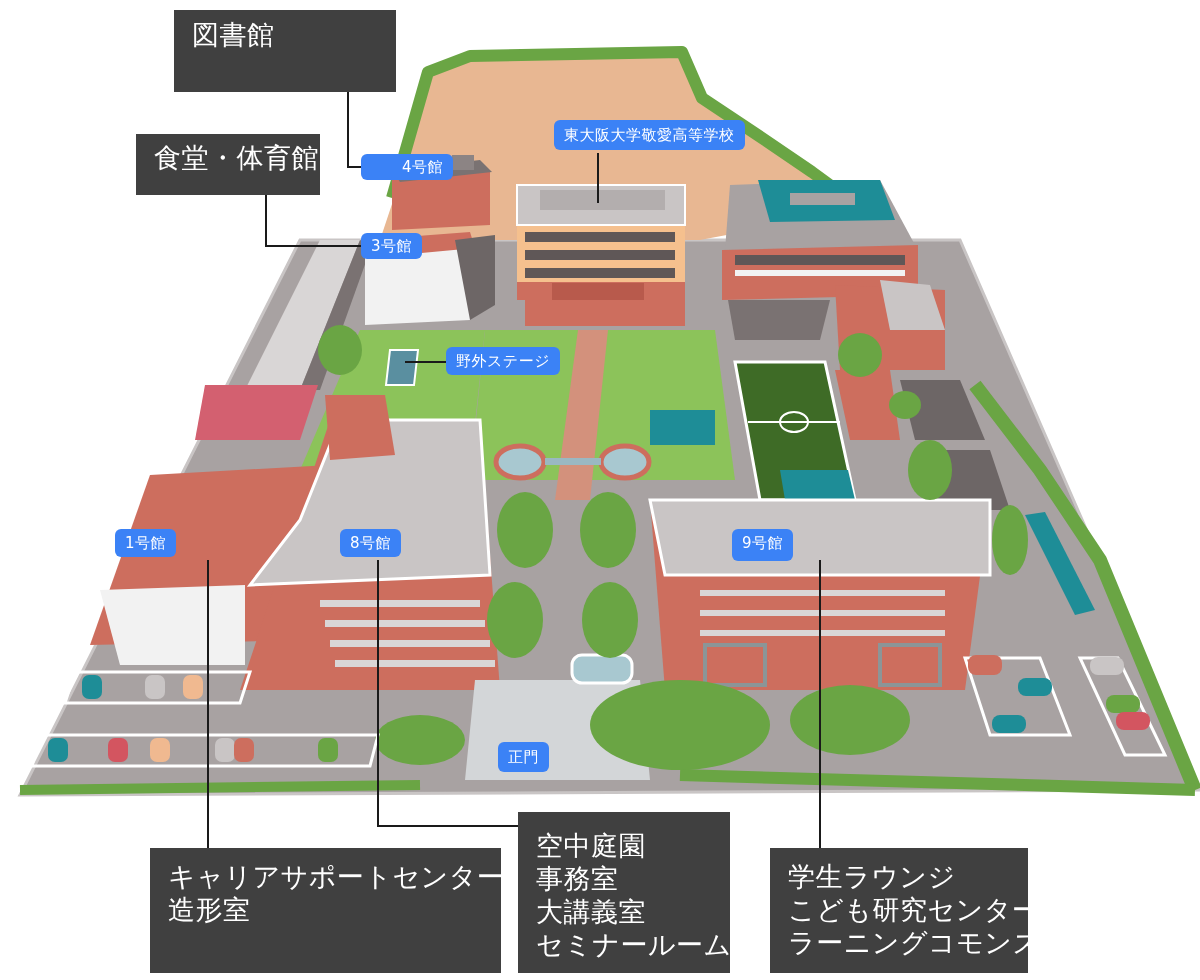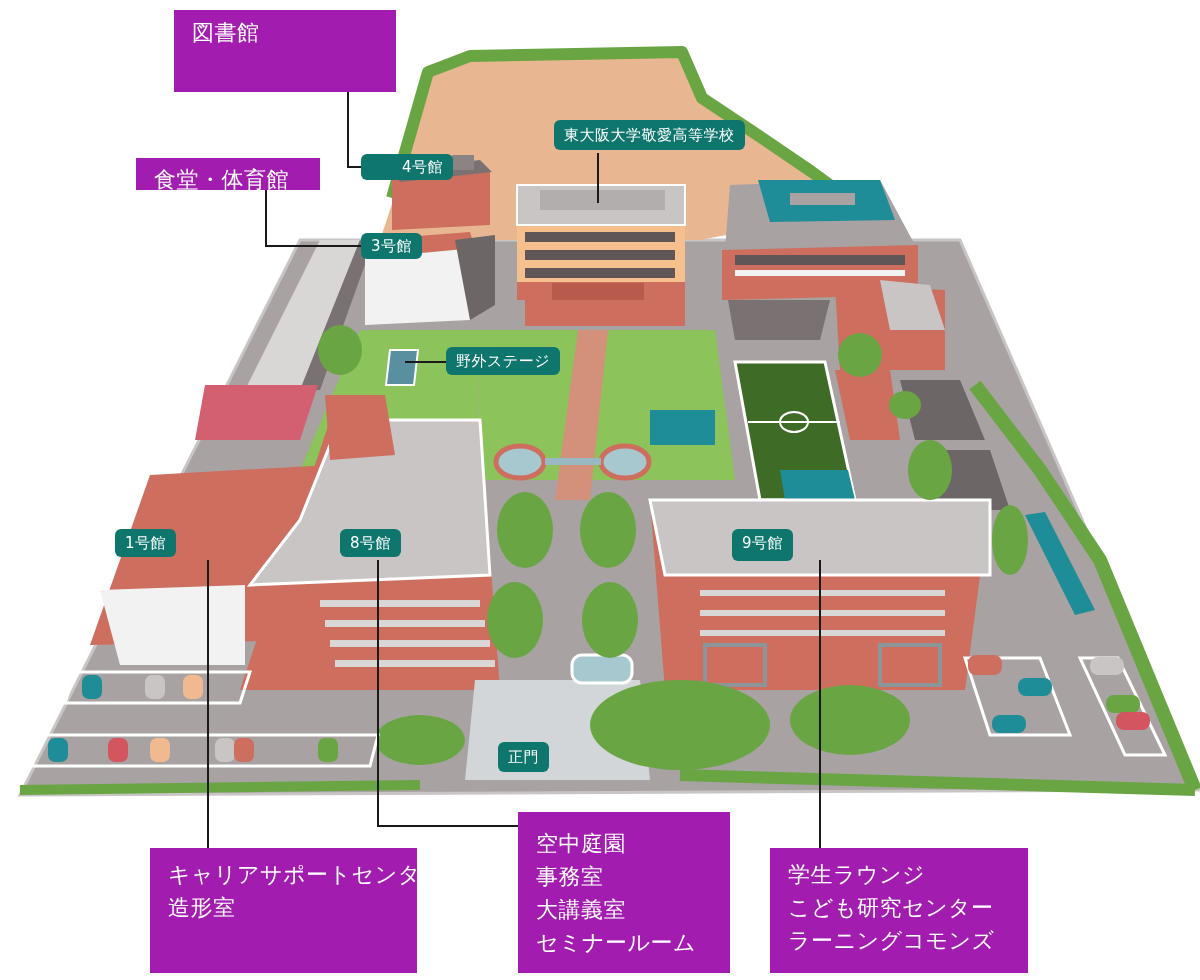--- a/index.html
+++ b/index.html
@@ -1,23 +1,23 @@
 <!DOCTYPE html>
 <html><head>
 <meta charset="utf-8">
 <style>
   html, body { margin: 0; padding: 0; background: #ffffff; }
   body { width: 1200px; height: 980px; position: relative; overflow: hidden;
          font-family: "DejaVu Sans", "Liberation Sans", sans-serif; }
   #map { position: absolute; left: 0; top: 0; width: 1200px; height: 980px; }
-  .callout { position: absolute; background: #a21caf; color: #ffffff;
-             font-size: 22px; line-height: 33px; padding: 8px 16px 8px 18px;
-             box-sizing: border-box; letter-spacing: 0.5px; font-family: Liberation Mono, monospace; }
+  .callout { position: absolute; background: #404040; color: #ffffff;
+             font-size: 27px; line-height: 33px; padding: 8px 16px 8px 18px;
+             box-sizing: border-box; letter-spacing: 0.5px; }
   .callout .line { display: block; white-space: nowrap; }
-  .tag { position: absolute; background: #0f766e; color: #ffffff; border-radius: 6px;
+  .tag { position: absolute; background: #3b82f6; color: #ffffff; border-radius: 6px;
          font-size: 15px; line-height: 26px; height: 26px; padding: 0 10px;
          white-space: nowrap; letter-spacing: 0.5px; cursor: pointer; }
   .leader { position: absolute; background: #1a1a1a; }
 </style>
 </head>
 <body>
 
 <svg id="map" viewBox="0 0 1200 980" xmlns="http://www.w3.org/2000/svg">
 
   <polygon points="300,240 960,240 1200,790 20,795" fill="#a8a2a2" stroke="#c9c5c5" stroke-width="3"></polygon>
@@ -169,25 +169,25 @@
 <div class="leader" style="left:405px;top:361px;width:42px;height:2px;"></div>
 <div class="leader" style="left:207px;top:560px;width:2px;height:288px;"></div>
 <div class="leader" style="left:377px;top:560px;width:2px;height:266px;"></div>
 <div class="leader" style="left:377px;top:825px;width:141px;height:2px;"></div>
 <div class="leader" style="left:819px;top:560px;width:2px;height:288px;"></div>
 
 <div class="callout" style="left:174px;top:10px;width:222px;height:82px;">
   <span class="line">図書館</span>
 </div>
 
-<div class="callout" style="left:136px;top:134px;width:184px;height:32px;line-height:32px;margin-top:24px;">
+<div class="callout" style="left:136px;top:134px;width:184px;height:61px;line-height:32px;">
   <span class="line">食堂・体育館</span>
 </div>
 
-<div class="callout" style="left:150px;top:848px;width:267px;height:125px;padding-top:12px;">
+<div class="callout" style="left:150px;top:848px;width:351px;height:125px;padding-top:12px;">
   <span class="line">キャリアサポートセンター</span>
   <span class="line">造形室</span>
 </div>
 
 <div class="callout" style="left:518px;top:812px;width:212px;height:161px;padding-top:17px;">
   <span class="line">空中庭園</span>
   <span class="line">事務室</span>
   <span class="line">大講義室</span>
   <span class="line">セミナールーム</span>
 </div>

